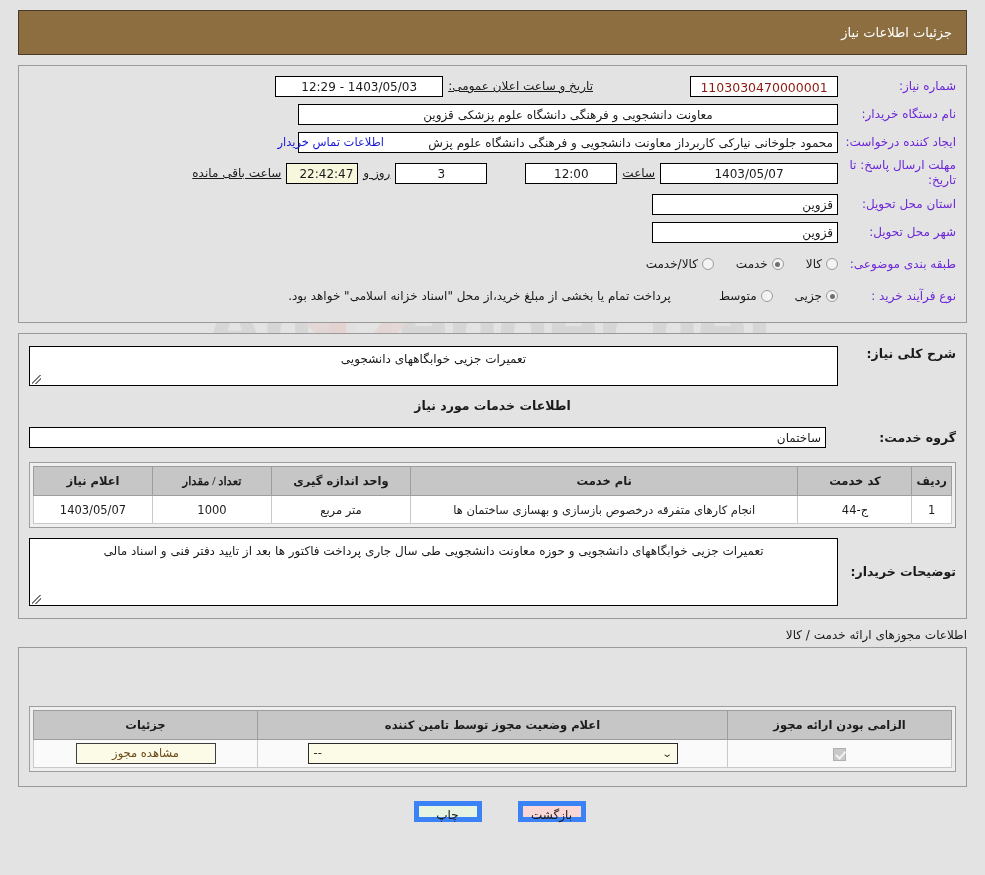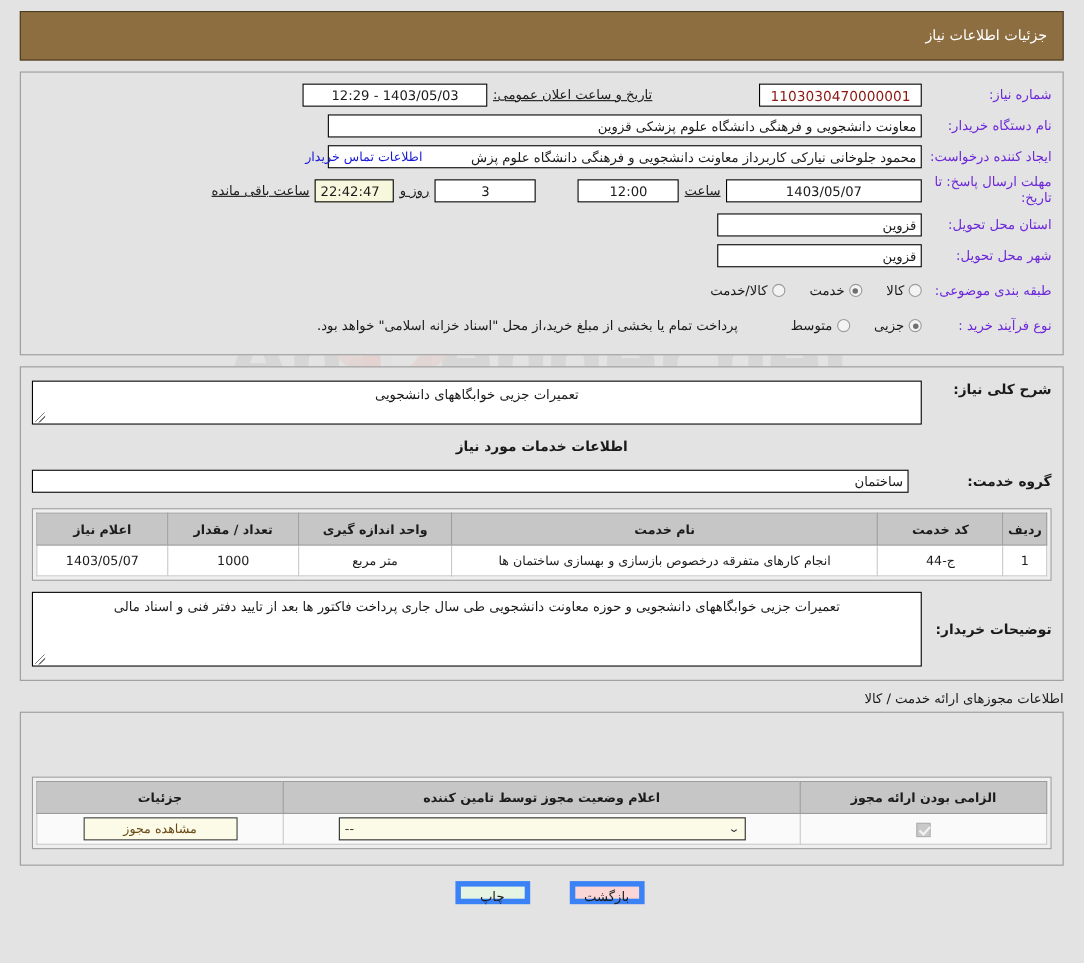--- a/index.html
+++ b/index.html
@@ -125,38 +125,38 @@
     line-height: 21px;
     box-sizing: border-box;
     padding: 0 4px;
     font-size: 12px;
     text-align: right;
     overflow: hidden;
     white-space: nowrap;
   }
   .fld.center { text-align: center; }
   .fld.num { color: #8c1a12; text-align: center; font-size: 12.5px; }
-  .fld.cream { background: #f7f7dd; text-align: left; }
+  .fld.cream { background: #f7f7dd; text-align: right; }
   .inline-lbl {
     font-size: 12px;
     padding: 0 5px;
     white-space: nowrap;
     text-decoration: underline;
   }
   .link {
     color: #1717d8;
     font-size: 11.5px;
     white-space: nowrap;
     cursor: pointer;
   }
 
   
   .w-need   { width: 148px; }
   .w-pub    { width: 168px; }
-  .w-org    { width: 540px; }
+  .w-org    { width: 540px; text-align: center; }
   .w-req    { width: 540px; }
   .w-date   { width: 178px; }
   .w-time   { width:  92px; }
   .w-days   { width:  92px; }
   .w-count  { width:  72px; }
   .w-prov   { width: 186px; }
 
   
   .radio-wrap {
     display: flex;
@@ -451,21 +451,21 @@
     </div>
 
     <div class="grid-shell">
       <table class="grid">
         <thead>
           <tr>
             <th style="width:30px;">ردیف</th>
             <th style="width:105px;">کد خدمت</th>
             <th>نام خدمت</th>
             <th style="width:130px;">واحد اندازه گیری</th>
-            <th style="width:110px;">تعداد / مقدار</th>
+            <th style="width:110px;font-family:Liberation Serif, serif;">تعداد / مقدار</th>
             <th style="width:110px;">اعلام نیاز</th>
           </tr>
         </thead>
         <tbody>
           <tr>
             <td>1</td>
             <td>ج-44</td>
             <td>انجام کارهای متفرقه درخصوص بازسازی و بهسازی ساختمان ها</td>
             <td>متر مربع</td>
             <td>1000</td>

